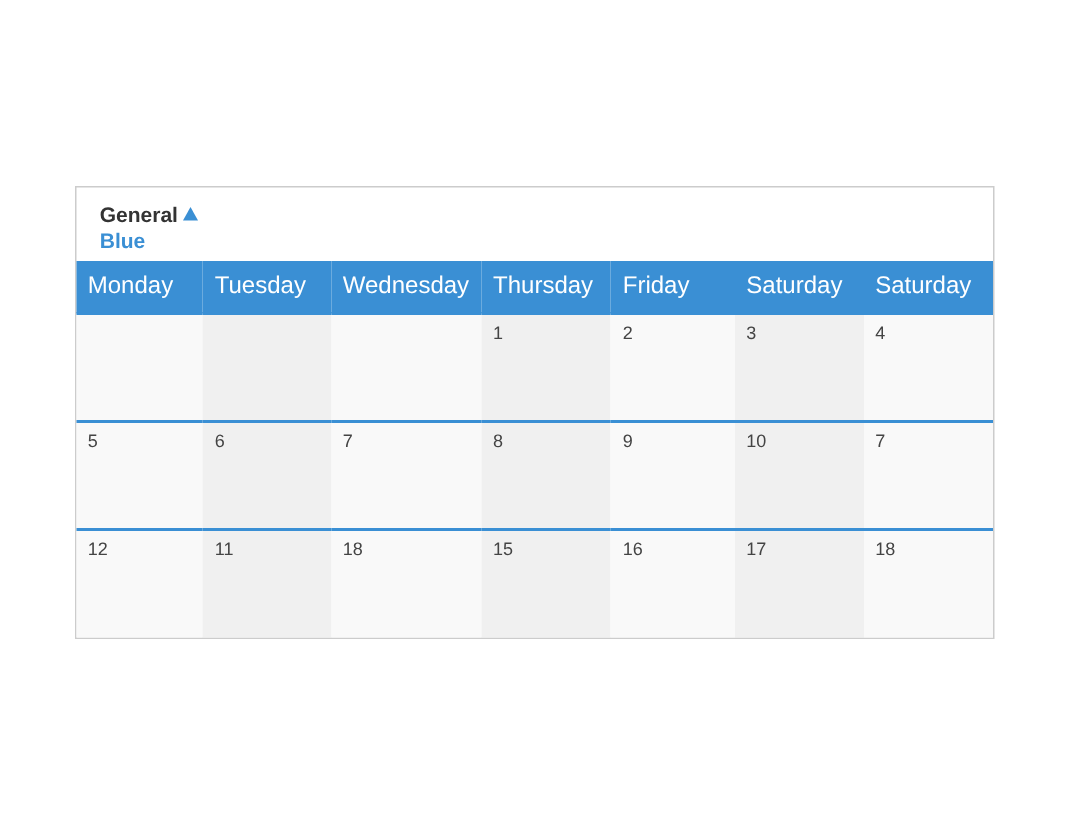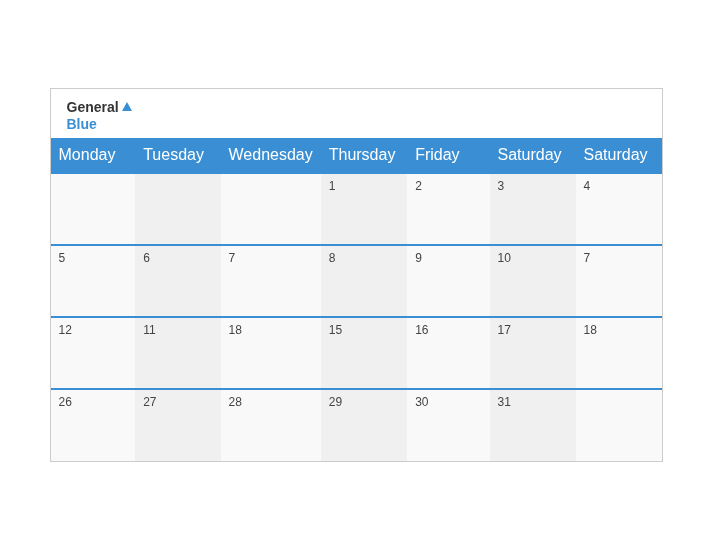--- a/index.html
+++ b/index.html
@@ -131,24 +131,15 @@
         </tr>
         <tr>
           <td><span class="day-num">12</span></td>
           <td><span class="day-num">11</span></td>
           <td><span class="day-num">18</span></td>
           <td><span class="day-num">15</span></td>
           <td><span class="day-num">16</span></td>
           <td><span class="day-num">17</span></td>
           <td><span class="day-num">18</span></td>
         </tr>
-        <tr>
-          <td><span class="day-num">26</span></td>
-          <td><span class="day-num">27</span></td>
-          <td><span class="day-num">28</span></td>
-          <td><span class="day-num">29</span></td>
-          <td><span class="day-num">30</span></td>
-          <td><span class="day-num">31</span></td>
-          <td></td>
-        </tr>
       </tbody>
   </table>
 </div>
 
 </body></html>

